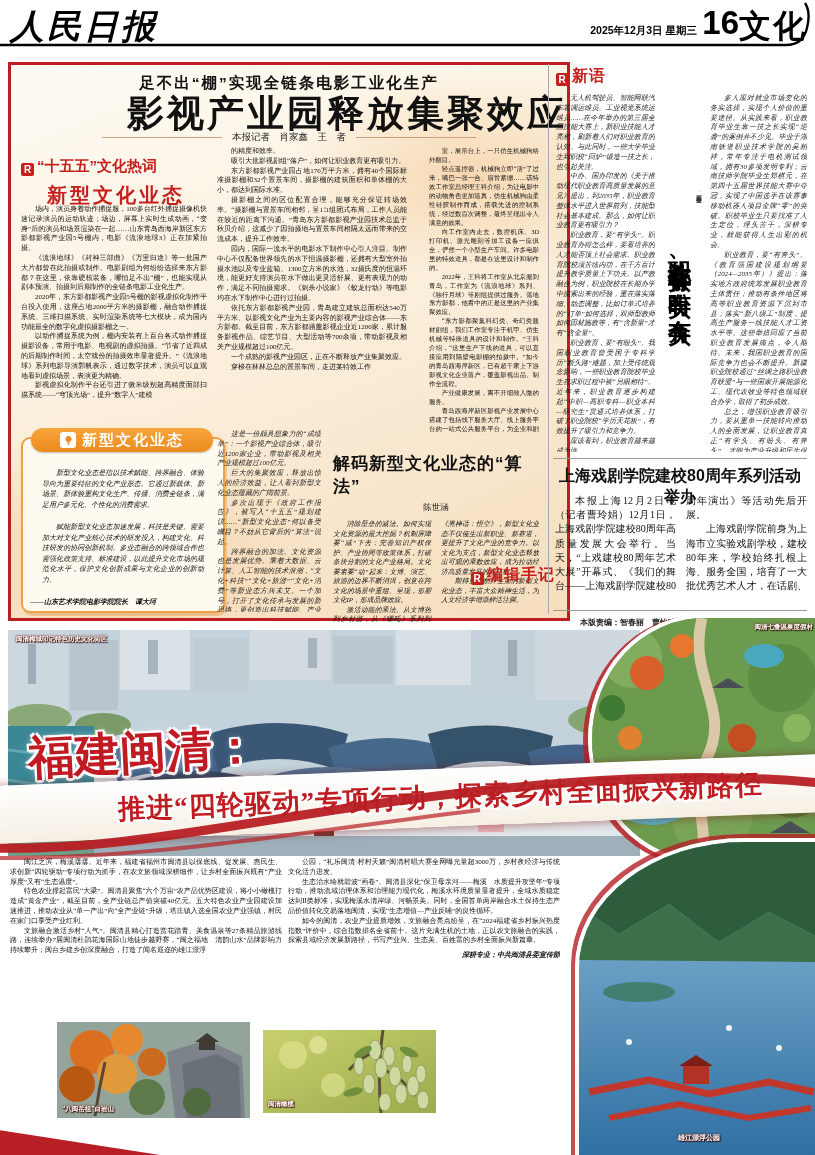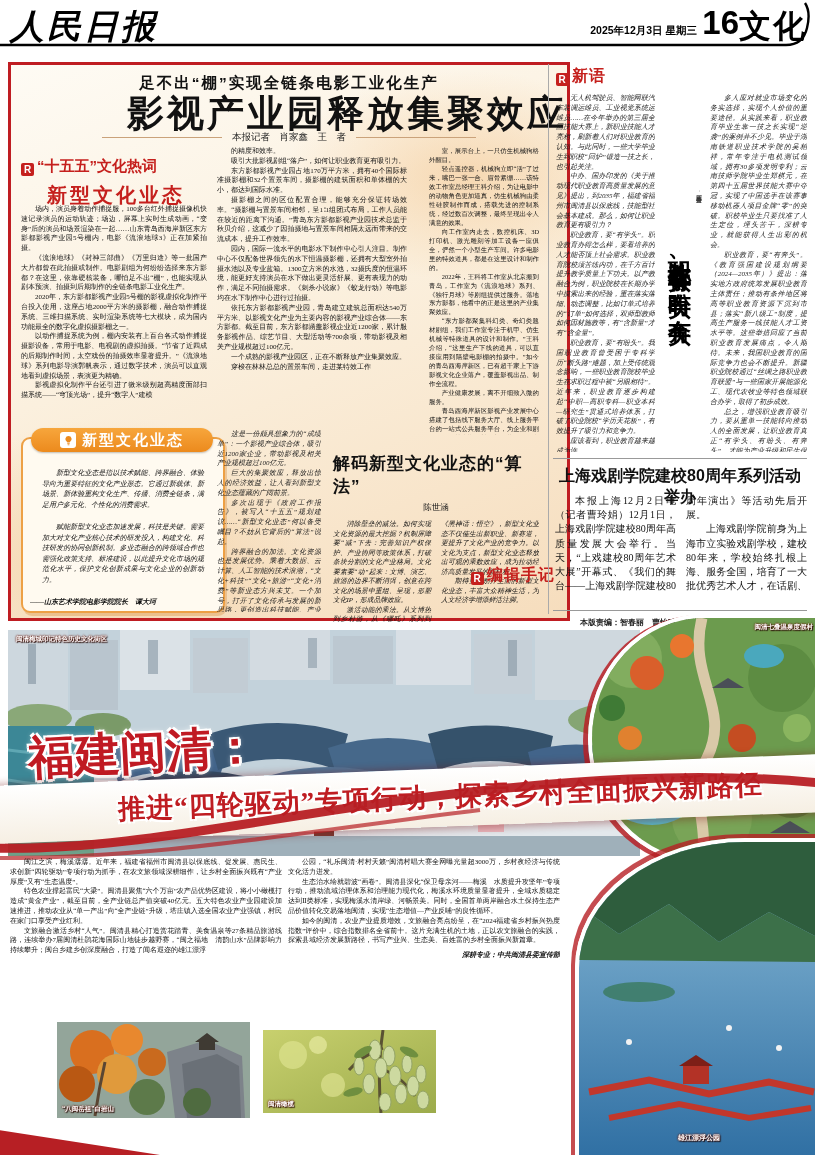--- a/index.html
+++ b/index.html
@@ -175,21 +175,21 @@
           </div>
       </div>
     </div>
     <div class="abs" id="editor-note"><span class="rlogo">R</span><span>编辑手记</span></div>
   </div>
 
   <div class="abs" id="v-divider"></div>
   <div class="abs" id="xinyu-label"><span class="rlogo">R</span><span>新语</span></div>
   <div class="abs col kai" id="xy-col1">
       <p>无人机驾驶员、智能网联汽车装调运维员、工业视觉系统运维员……在今年举办的第三届全国技能大赛上，新职业技能人才亮相，刷新着人们对职业教育的认知。与此同时，一些大学毕业生到职校“回炉”锻造一技之长，也引起关注。</p>
-      <p>中办、国办印发的《关于推动现代职业教育高质量发展的意见》提出，到2035年，福建省福州市闽清县以保底线，技能型社会基本建成。那么，如何让职业教育更有吸引力？</p>
+      <p>中办、国办印发的《关于推动现代职业教育高质量发展的意见》提出，到2035年，职业教育整体水平进入世界前列，技能型社会基本建成。那么，如何让职业教育更有吸引力？</p>
       <p>职业教育，要“有学头”。职业教育办得怎么样，要看培养的人才能否顶上社会需求。职业教育院校须苦练内功，在千方百计提升教学质量上下功夫。以产教融合为例，职业院校在长期办学中摸索出来的经验，重在落实落细、动态调整，比如订单式培养的“订单”如何选择，双师型教师如何因材施教等，有“含新量”才有“含金量”。</p>
       <p>职业教育，要“有盼头”。我国职业教育曾受困于专科学历“断头路”难题，加上受传统观念影响，一些职业教育院校毕业生在求职过程中被“另眼相待”。近年来，职业教育逐步构建起“中职—高职专科—职业本科—研究生”贯通式培养体系，打破了职业院校“学历天花板”，有效提升了吸引力和竞争力。</p>
       <p>应该看到，职业教育越来越成为许</p>
     </div>
   <div class="abs" id="xy-headline">让职业教育有学头、有盼头、有奔头</div>
   <div class="abs" id="xy-author">赛买江·吾斯曼</div>
   <div class="abs col kai" id="xy-col2">
       <p>多人应对就业市场变化的务实选择，实现个人价值的重要途径。从实践来看，职业教育毕业生靠一技之长实现“逆袭”的案例并不少见。毕业于湖南铁道职业技术学院的吴柏祥，常年专注于电机测试领域，拥有30多项发明专利；云南技师学院毕业生郑棋元，在第四十五届世界技能大赛中夺冠，实现了中国选手在该赛事移动机器人项目金牌“零”的突破。职校毕业生只要找准了人生定位，埋头苦干，深耕专业，就能获得人生出彩的机会。</p>
       <p>职业教育，要“有奔头”。《教育强国建设规划纲要（2024—2035年）》提出：落实地方政府统筹发展职业教育主体责任；推动有条件地区将高等职业教育资源下沉到市县；落实“新八级工”制度，提高生产服务一线技能人才工资水平等。这些举措回应了当前职业教育发展痛点，令人期待。未来，我国职业教育的国际竞争力也会不断提升。新疆职业院校通过“丝绸之路职业教育联盟”与一些国家开展能源化工、现代农牧业等特色领域联合办学，取得了初步成效。</p>
       <p>总之，增强职业教育吸引力，要从重单一技能转向推动人的全面发展，让职业教育真正“有学头、有盼头、有奔头”，才能为产业升级和民生保障提供重要支撑。</p>

